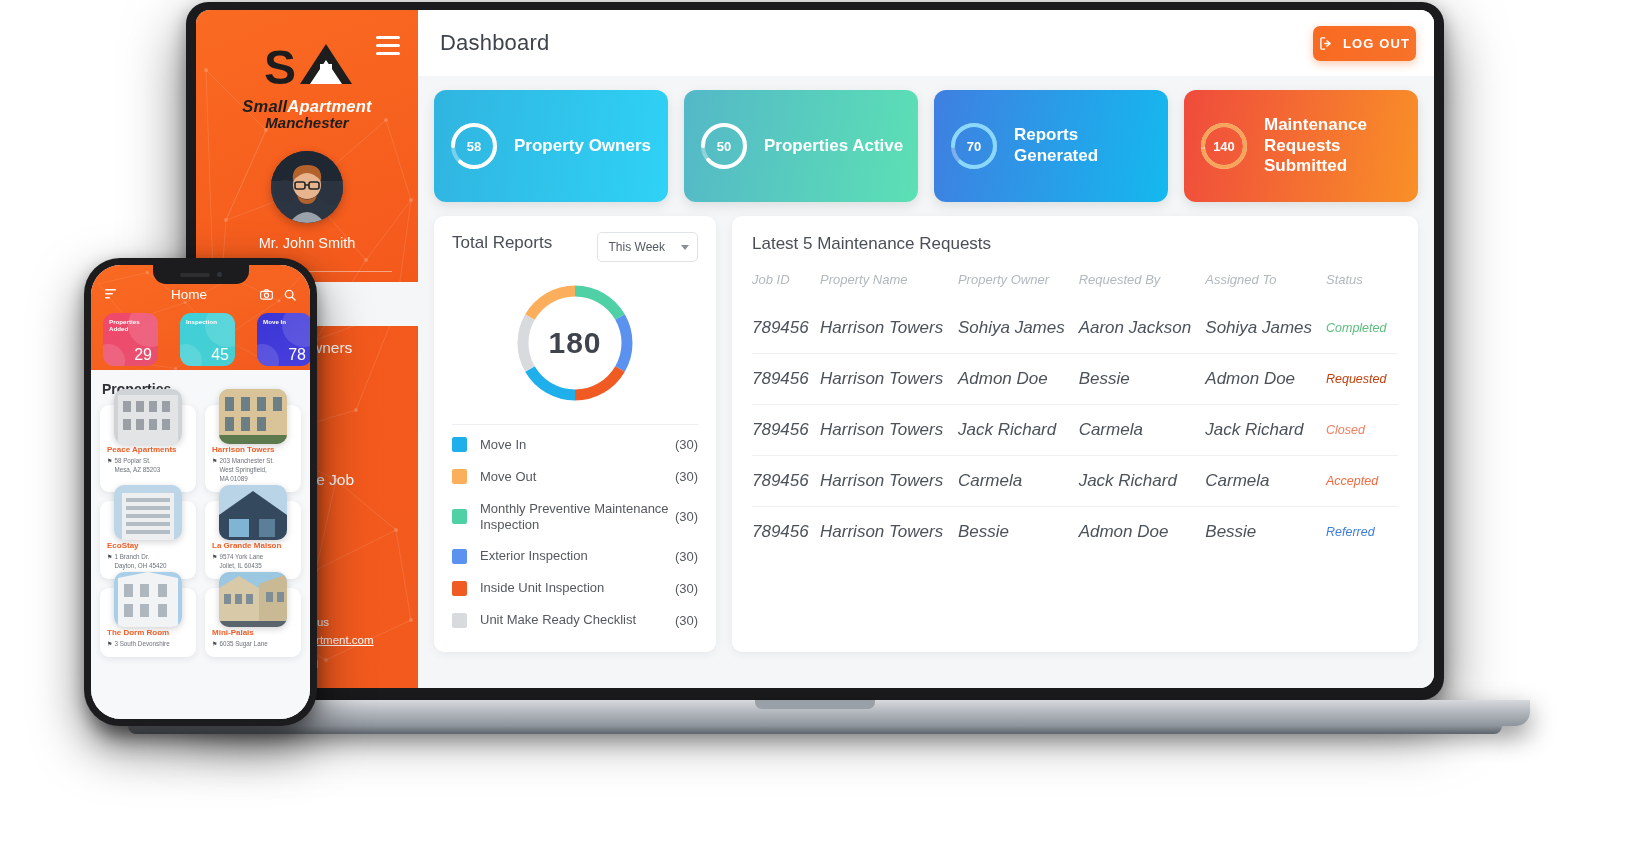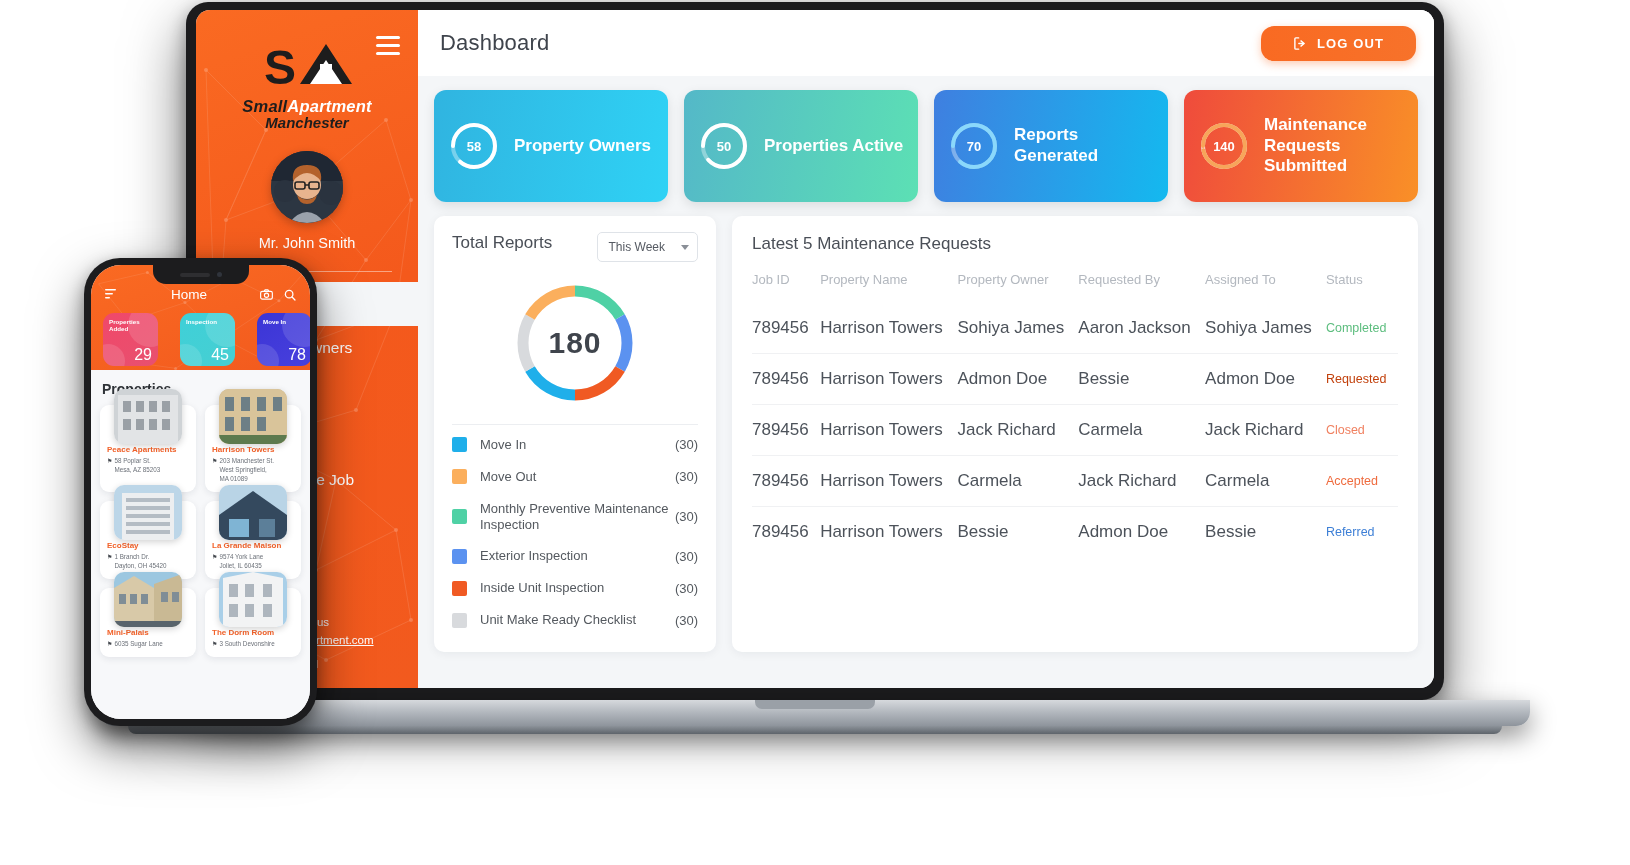--- a/index.html
+++ b/index.html
@@ -81,21 +81,21 @@
 
   
   .main { flex: 1 1 auto; display: flex; flex-direction: column; background: #f4f6f8; min-width:0; }
   .topbar {
     height: 66px; background: #fff; display: flex; align-items: center;
     justify-content: space-between; padding: 0 18px 0 22px; flex: 0 0 66px;
   }
   .page-title { font-size: 22px; color: #3f444c; letter-spacing: .2px; }
   .logout-btn {
     background: linear-gradient(90deg,#f96a22,#f7722a); color: #fff; border: none;
-    border-radius: 13px; padding: 10px 32px; font-size: 13px; font-weight: 700;
+    border-radius: 7px; padding: 10px 6px; font-size: 13px; font-weight: 700;
     letter-spacing: 1.1px; display: flex; align-items: center; gap: 9px; cursor: pointer;
     box-shadow: 0 3px 9px rgba(249,106,34,.35);
   }
 
   .content { padding: 14px 16px 16px 16px; display: flex; flex-direction: column; gap: 14px; min-height:0; }
 
   
   .stats { display: grid; grid-template-columns: repeat(4,1fr); gap: 16px; }
   .stat {
     border-radius: 12px; padding: 16px 14px; display: flex; align-items: center; gap: 14px;
@@ -131,21 +131,21 @@
   .legend-sep { height: 1px; background: #eceef1; margin: 6px 0 4px; }
   .legend { display: flex; flex-direction: column; }
   .leg-row { display: flex; align-items: center; padding: 8px 0; font-size: 13px; color: #54595f; }
   .swatch { width: 15px; height: 15px; border-radius: 2px; flex: 0 0 15px; margin-right: 13px; }
   .leg-label { flex: 1 1 auto; line-height: 1.22; }
   .leg-count { color: #54595f; font-size: 13px; }
 
   
   .table-card { flex: 1 1 auto; padding: 18px 20px; min-width: 0; }
   .table-title { font-size: 17px; color: #4a4f57; margin-bottom: 18px; }
-  table { width: 100%; border-collapse: collapse; }
+  table { width: 100%; border-collapse: collapse; font-style: italic; }
   th {
     text-align: left; font-weight: 400; font-size: 13px; color: #b3b8bf;
     padding: 0 8px 16px 0;
   }
   td { font-size: 17px; color: #4c525a; padding: 15px 8px 15px 0; border-top: 1px solid #f0f1f3; }
   tbody tr:first-child td { border-top: none; }
   .st { font-size: 12.5px; }
 
   
   .phone {
@@ -640,57 +640,57 @@
               <div class="ph-pname">La Grande Maison</div>
               <div class="ph-paddr">
                 <span class="pin">⚑</span>
                 <span style="white-space: pre-line;">9574 York Lane
 Joliet, IL 60435</span>
               </div>
             </div>
             <div class="ph-prop">
               <div class="ph-thumb">
                 <svg class="bldg" viewBox="0 0 68 55" preserveAspectRatio="none">
+                  <rect width="68" height="55" fill="#a9cfe8"></rect>
+                  <path d="M4 6 L34 0 L64 6 L64 55 L4 55Z" fill="#f2f3f4"></path>
+                  <g fill="#aeb6be">
+                    <rect x="10" y="12" width="9" height="13"></rect>
+                    <rect x="26" y="12" width="9" height="13"></rect>
+                    <rect x="44" y="12" width="9" height="13"></rect>
+                    <rect x="10" y="32" width="9" height="13"></rect>
+                    <rect x="26" y="32" width="9" height="13"></rect>
+                    <rect x="44" y="32" width="9" height="13"></rect>
+                  </g>
+                </svg>
+              </div>
+              <div class="ph-pname">The Dorm Room</div>
+              <div class="ph-paddr">
+                <span class="pin">⚑</span>
+                <span style="white-space: pre-line;">3 South Devonshire</span>
+              </div>
+            </div>
+            <div class="ph-prop">
+              <div class="ph-thumb">
+                <svg class="bldg" viewBox="0 0 68 55" preserveAspectRatio="none">
                   <rect width="68" height="55" fill="#9cc7e0"></rect>
                   <path d="M0 16 L20 4 L40 16 L40 55 L0 55Z" fill="#d8c9a8"></path>
                   <path d="M40 12 L68 2 L68 55 L40 55Z" fill="#c9b994"></path>
                   <g fill="#7f8d96">
                     <rect x="5" y="22" width="7" height="10"></rect>
                     <rect x="16" y="22" width="7" height="10"></rect>
                     <rect x="27" y="22" width="7" height="10"></rect>
                     <rect x="47" y="20" width="7" height="10"></rect>
                     <rect x="58" y="20" width="7" height="10"></rect>
                   </g>
                   <rect y="49" width="68" height="6" fill="#59646c"></rect>
                 </svg>
               </div>
               <div class="ph-pname">Mini-Palais</div>
               <div class="ph-paddr">
                 <span class="pin">⚑</span>
                 <span style="white-space: pre-line;">6035 Sugar Lane</span>
               </div>
             </div>
-            <div class="ph-prop">
-              <div class="ph-thumb">
-                <svg class="bldg" viewBox="0 0 68 55" preserveAspectRatio="none">
-                  <rect width="68" height="55" fill="#a9cfe8"></rect>
-                  <path d="M4 6 L34 0 L64 6 L64 55 L4 55Z" fill="#f2f3f4"></path>
-                  <g fill="#aeb6be">
-                    <rect x="10" y="12" width="9" height="13"></rect>
-                    <rect x="26" y="12" width="9" height="13"></rect>
-                    <rect x="44" y="12" width="9" height="13"></rect>
-                    <rect x="10" y="32" width="9" height="13"></rect>
-                    <rect x="26" y="32" width="9" height="13"></rect>
-                    <rect x="44" y="32" width="9" height="13"></rect>
-                  </g>
-                </svg>
-              </div>
-              <div class="ph-pname">The Dorm Room</div>
-              <div class="ph-paddr">
-                <span class="pin">⚑</span>
-                <span style="white-space: pre-line;">3 South Devonshire</span>
-              </div>
-            </div>
           </div>
       </div>
     </div>
   </div>
 </div>
 
 </body></html>

